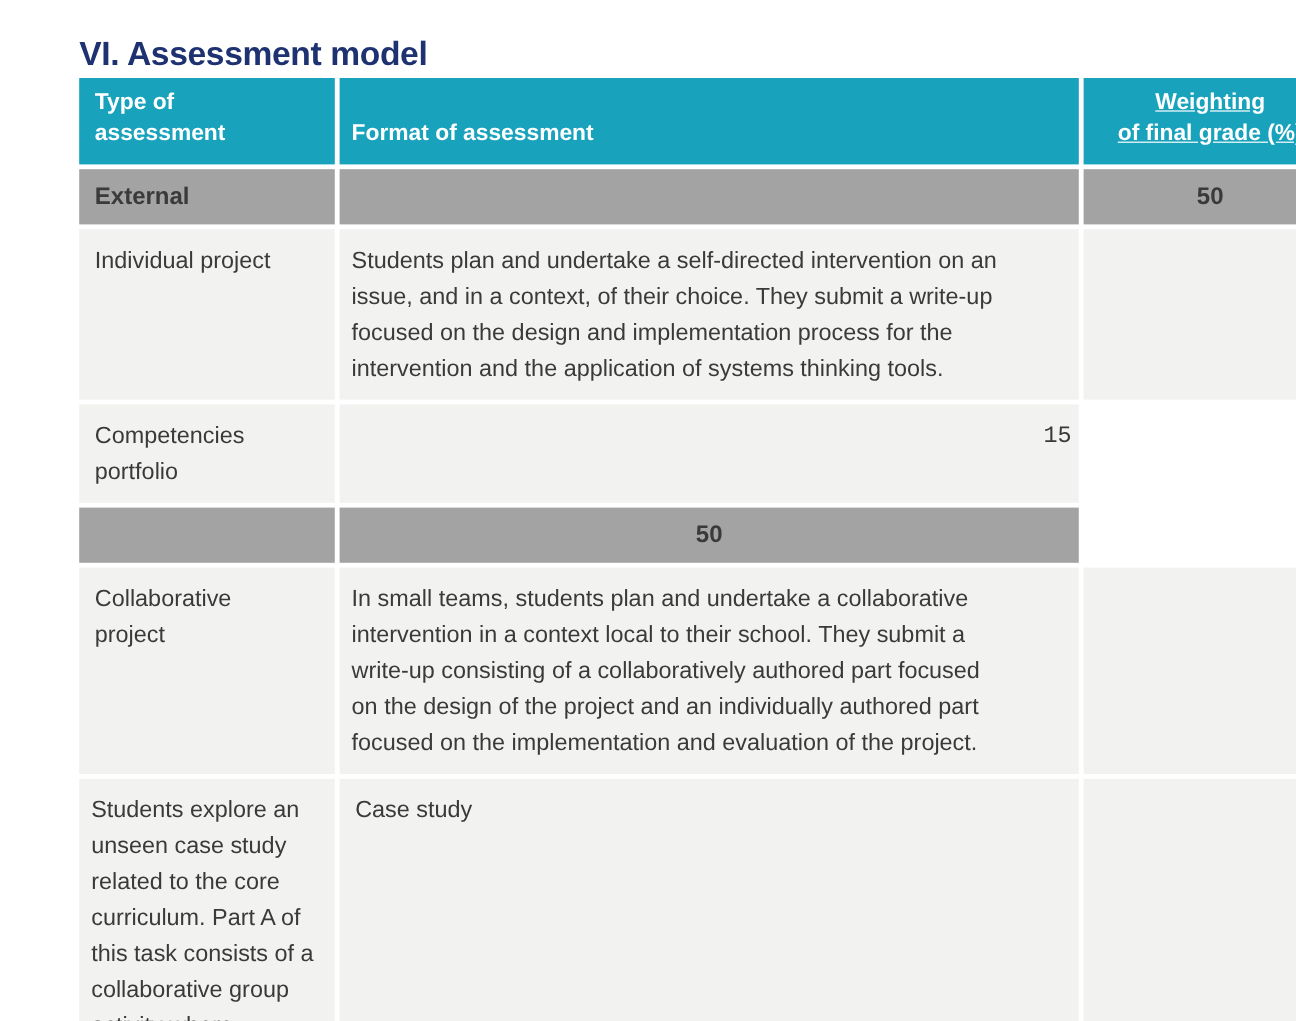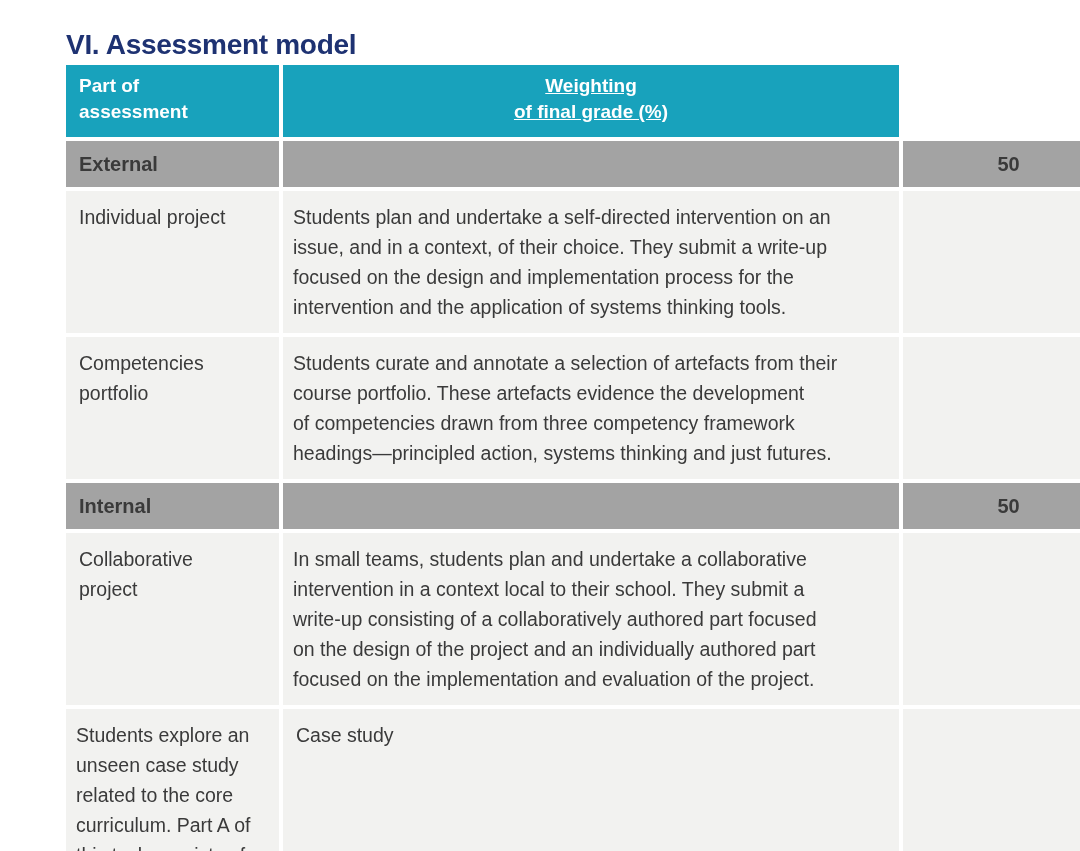--- a/index.html
+++ b/index.html
@@ -85,22 +85,23 @@
 </head>
 <body>
 
 <div class="page">
 
   <h1 class="page-title">VI. Assessment model</h1>
 
   <div class="assessment-table">
 
     <div class="t-row header">
-      <div class="cell col-type">Part of
+      <div class="cell col-type">Type of
 assessment</div>
+      <div class="cell col-format">Format of assessment</div>
       <div class="cell col-weight">Weighting
 of final grade (%)</div>
     </div>
 
     <div class="t-row section">
       <div class="cell col-type">External</div>
       <div class="cell col-format"></div>
       <div class="cell col-weight">50</div>
     </div>
 
@@ -109,29 +110,24 @@
       <div class="cell col-format">Students plan and undertake a self-directed intervention on an
 issue, and in a context, of their choice. They submit a write-up
 focused on the design and implementation process for the
 intervention and the application of systems thinking tools.</div>
       <div class="cell col-weight">35</div>
     </div>
 
     <div class="t-row item">
       <div class="cell col-type">Competencies
 portfolio</div>
-      <div class="cell col-format">Students curate and annotate a selection of artefacts from their
-course portfolio. These artefacts evidence the development
-of competencies drawn from three competency framework
-headings—principled action, systems thinking and just futures.</div>
       <div class="cell col-weight">15</div>
     </div>
 
     <div class="t-row section">
-      <div class="cell col-type">Internal</div>
       <div class="cell col-format"></div>
       <div class="cell col-weight">50</div>
     </div>
 
     <div class="t-row item">
       <div class="cell col-type">Collaborative
 project</div>
       <div class="cell col-format">In small teams, students plan and undertake a collaborative
 intervention in a context local to their school. They submit a
 write-up consisting of a collaboratively authored part focused

